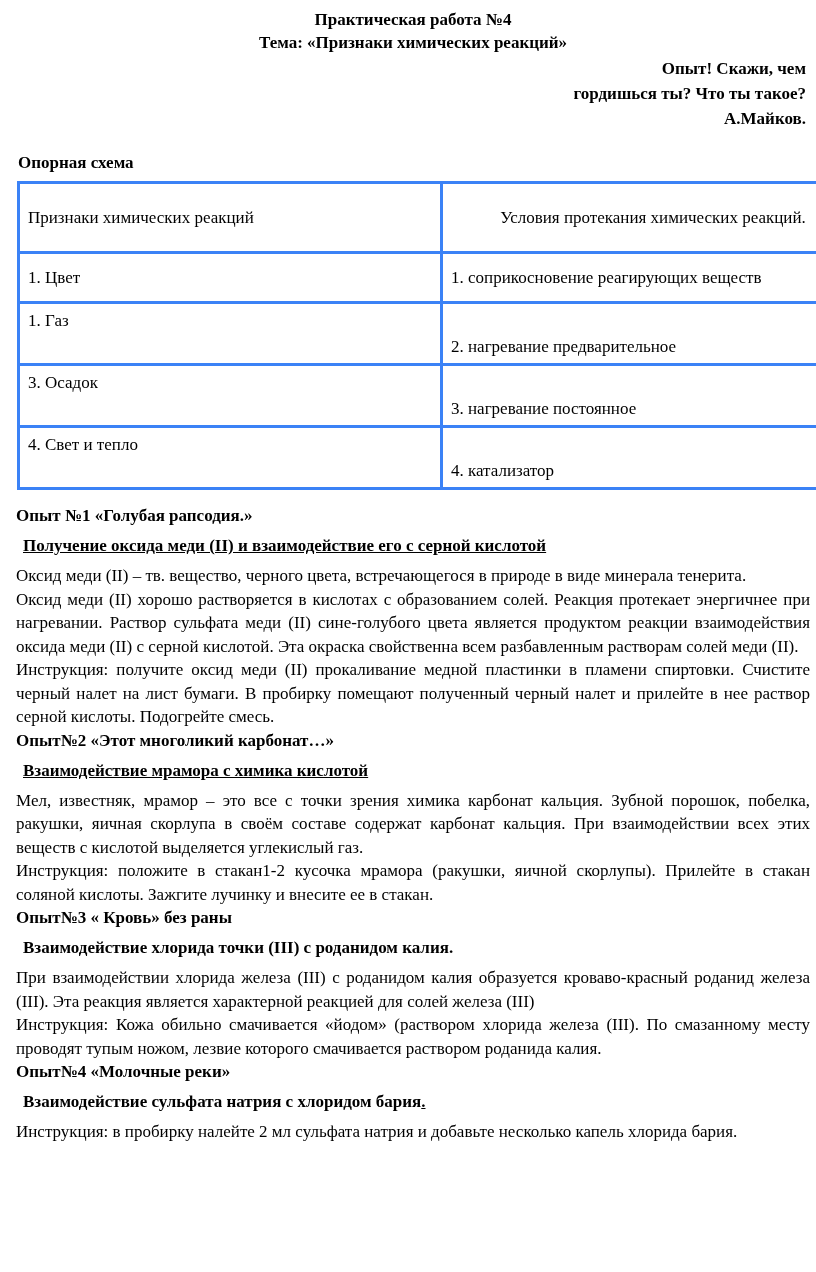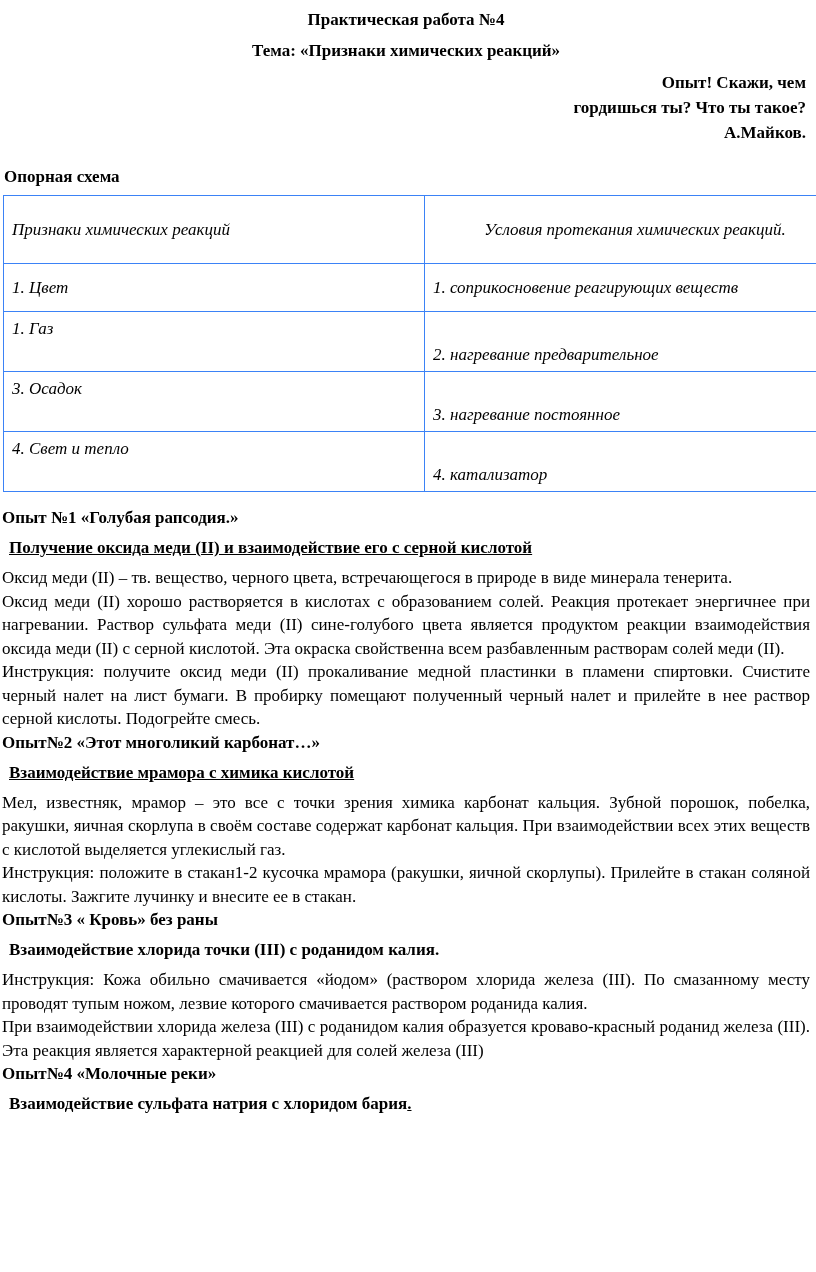--- a/index.html
+++ b/index.html
@@ -12,39 +12,39 @@
     width: 816px;
     height: 1272px;
     font-family: "Liberation Serif", "DejaVu Serif", serif;
     color: #000000;
     -webkit-font-smoothing: antialiased;
   }
   .page {
     width: 816px;
     height: 1272px;
     box-sizing: border-box;
-    padding: 8px 6px 0 2px;
+    padding: 8px 6px 0 16px;
     position: relative;
     overflow: hidden;
   }
 
   
   .doc-title {
     text-align: center;
     font-weight: bold;
     font-size: 17px;
     line-height: 23px;
     margin: 0;
   }
   .doc-subtitle {
     text-align: center;
     font-weight: bold;
     font-size: 17px;
     line-height: 23px;
-    margin: 8px;
+    margin: 0;
   }
   .epigraph {
     text-align: right;
     font-weight: bold;
     font-size: 17px;
     line-height: 25px;
     margin: 2px 4px 0 0;
   }
   .epigraph div { white-space: nowrap; }
 
@@ -57,25 +57,24 @@
   }
 
   
   table.scheme {
     border-collapse: collapse;
     width: 810px;
     margin: 0 0 0 1px;
     table-layout: fixed;
   }
   table.scheme td {
-    border: 1px solid #3b82f6;
+    border: 3px solid #3b82f6;
     font-size: 17px;
     line-height: 22px;
     padding: 6px 8px 5px 8px;
-    font-style: italic;
   }
   table.scheme td.c-left {
     width: 404px;
     vertical-align: top;
     height: 48px;
   }
   table.scheme td.c-right {
     width: 404px;
     vertical-align: bottom;
     height: 48px;
@@ -167,22 +166,23 @@
   <div>
     <div class="exp-title"><span class="u">Опыт№2 «Этот многоликий карбонат…»</span></div>
     <div class="exp-sub"><span class="u">Взаимодействие мрамора с химика кислотой</span></div>
     <p class="body">Мел, известняк, мрамор – это все с точки зрения химика карбонат кальция. Зубной порошок, побелка, ракушки, яичная скорлупа в своём составе содержат карбонат кальция. При взаимодействии всех этих веществ с кислотой выделяется углекислый газ.</p>
     <p class="body">Инструкция: положите в стакан1-2 кусочка мрамора (ракушки, яичной скорлупы). Прилейте в стакан соляной кислоты. Зажгите лучинку и внесите ее в стакан.</p>
   </div>
 
   <div>
     <div class="exp-title"><span class="u">Опыт№3  « Кровь» без раны</span></div>
     <div class="exp-sub"><span>Взаимодействие хлорида точки (III) с роданидом калия.</span></div>
+    <p class="body">При взаимодействии хлорида железа (III) с роданидом калия образуется кроваво-красный роданид железа (III). Эта реакция является характерной реакцией для солей железа (III)</p>
     <p class="body">Инструкция: Кожа обильно смачивается «йодом» (раствором хлорида железа (III). По смазанному месту проводят тупым ножом, лезвие которого смачивается раствором роданида калия.</p>
-    <p class="body">При взаимодействии хлорида железа (III) с роданидом калия образуется кроваво-красный роданид железа (III). Эта реакция является характерной реакцией для солей железа (III)</p>
   </div>
 
   <div>
     <div class="exp-title"><span class="u">Опыт№4 «Молочные реки»</span></div>
     <div class="exp-sub"><span>Взаимодействие сульфата натрия с хлоридом бария</span><span class="u">.</span></div>
+    <p class="body last-left">Инструкция: в пробирку налейте 2 мл сульфата натрия и добавьте несколько капель хлорида бария.</p>
   </div>
 
 </div>
 
 </body></html>

